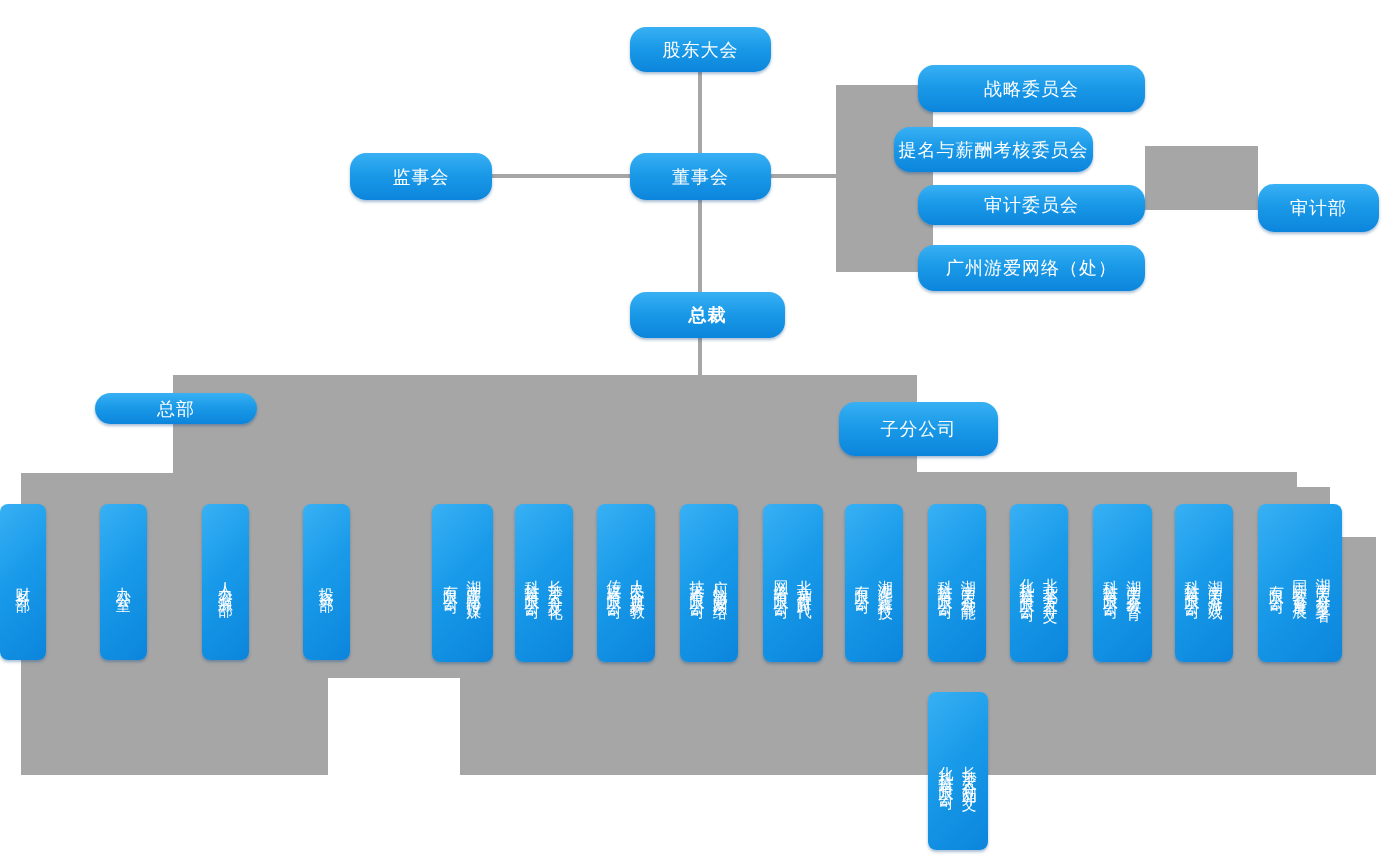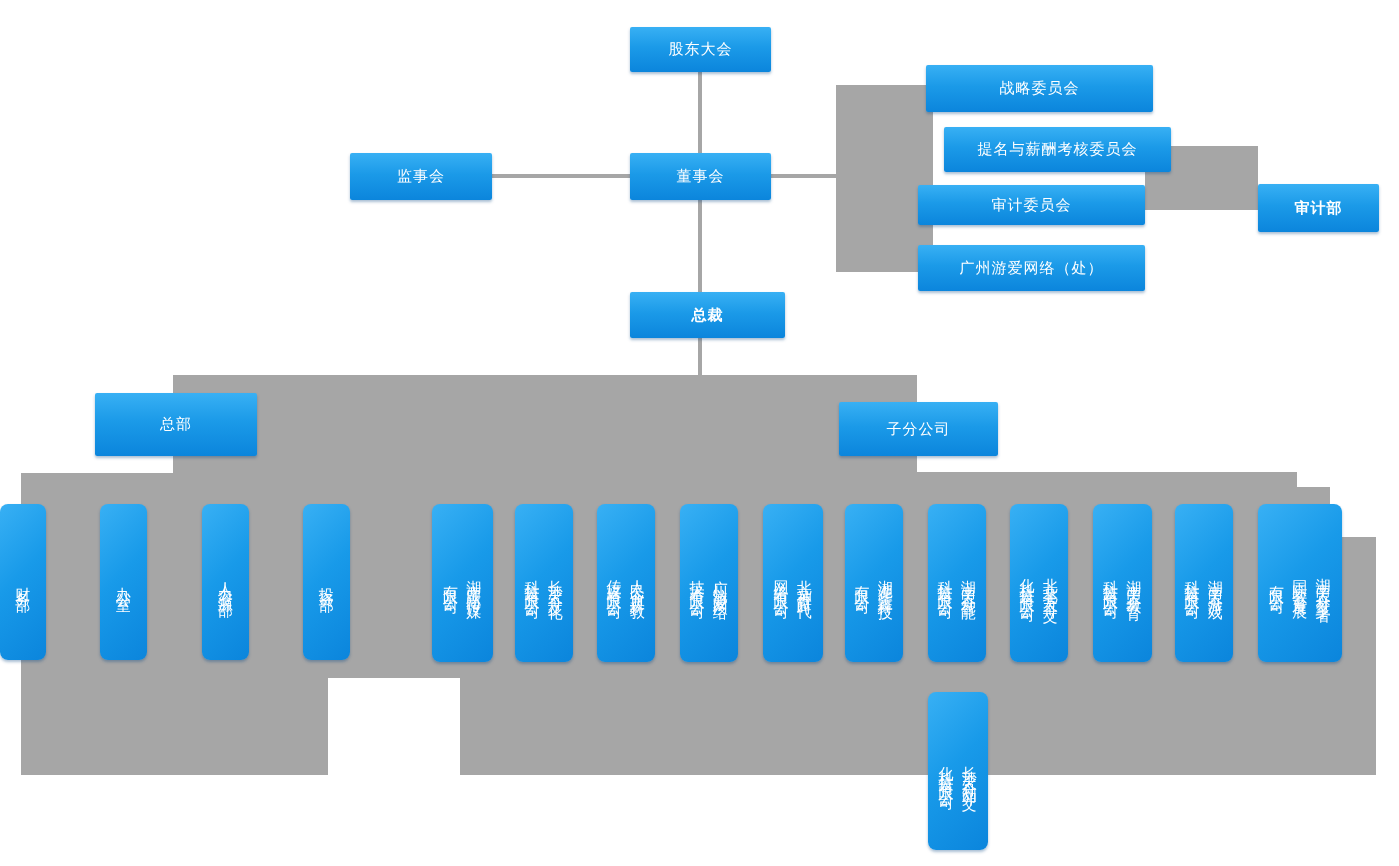--- a/index.html
+++ b/index.html
@@ -10,26 +10,26 @@
     overflow:hidden;
     font-family:"Liberation Sans","DejaVu Sans",sans-serif;
   }
   .connector{
     position:absolute;
     background:#a6a6a6;
   }
   .node{
     position:absolute;
     background:linear-gradient(180deg,#38b0f4 0%,#1b9ae8 45%,#0b85dc 100%);
-    border-radius:2px;
+    border-radius:16px;
     color:#ffffff;
     display:flex;
     align-items:center;
     justify-content:center;
-    font-size:15px;
+    font-size:18px;
     letter-spacing:1px;
     box-shadow:0 2px 3px rgba(10,70,130,0.35);
     box-sizing:border-box;
   }
   .vnode{
     position:absolute;
     background:linear-gradient(135deg,#38b0f4 0%,#189ae9 45%,#0b85dc 100%);
     border-radius:8px;
     color:#ffffff;
     display:flex;
@@ -65,27 +65,27 @@
   <div class="connector" style="left:328px;top:472px;width:969px;height:206px;"></div>
   <div class="connector" style="left:460px;top:678px;width:837px;height:97px;"></div>
   <div class="connector" style="left:1297px;top:487px;width:33px;height:288px;"></div>
   <div class="connector" style="left:1330px;top:537px;width:46px;height:238px;"></div>
 
   <div class="node" style="left:630px;top:27px;width:141px;height:45px;">股东大会</div>
   <div class="node" style="left:630px;top:153px;width:141px;height:47px;">董事会</div>
   <div class="node" style="left:350px;top:153px;width:142px;height:47px;">监事会</div>
   <div class="node" style="left:630px;top:292px;width:155px;height:46px;font-weight:bold;">总裁</div>
 
-  <div class="node" style="left:918px;top:65px;width:227px;height:47px;margin-left:8px;">战略委员会</div>
-  <div class="node" style="left:944px;top:127px;width:227px;height:45px;">提名与薪酬考核委员会</div>
+  <div class="node" style="left:918px;top:65px;width:227px;height:47px;">战略委员会</div>
+  <div class="node" style="left:894px;top:127px;width:199px;height:45px;">提名与薪酬考核委员会</div>
   <div class="node" style="left:918px;top:185px;width:227px;height:40px;">审计委员会</div>
   <div class="node" style="left:918px;top:245px;width:227px;height:46px;">广州游爱网络（处）</div>
-  <div class="node" style="left:1258px;top:184px;width:121px;height:48px;font-weight:bold;">审计部</div>
+  <div class="node" style="left:1258px;top:184px;width:121px;height:48px;">审计部</div>
 
-  <div class="node" style="left:95px;top:393px;width:162px;height:63px;">总部</div>
+  <div class="node" style="left:95px;top:393px;width:162px;height:31px;">总部</div>
   <div class="node" style="left:839px;top:402px;width:159px;height:54px;">子分公司</div>
 
   <div class="vnode" style="left:0px;top:504px;width:46px;height:156px;">
       <span class="vtext">财务部</span>
     </div>
   <div class="vnode" style="left:100px;top:504px;width:47px;height:156px;">
       <span class="vtext">办公室</span>
     </div>
   <div class="vnode" style="left:202px;top:504px;width:47px;height:156px;">
       <span class="vtext">人力资源部</span>

